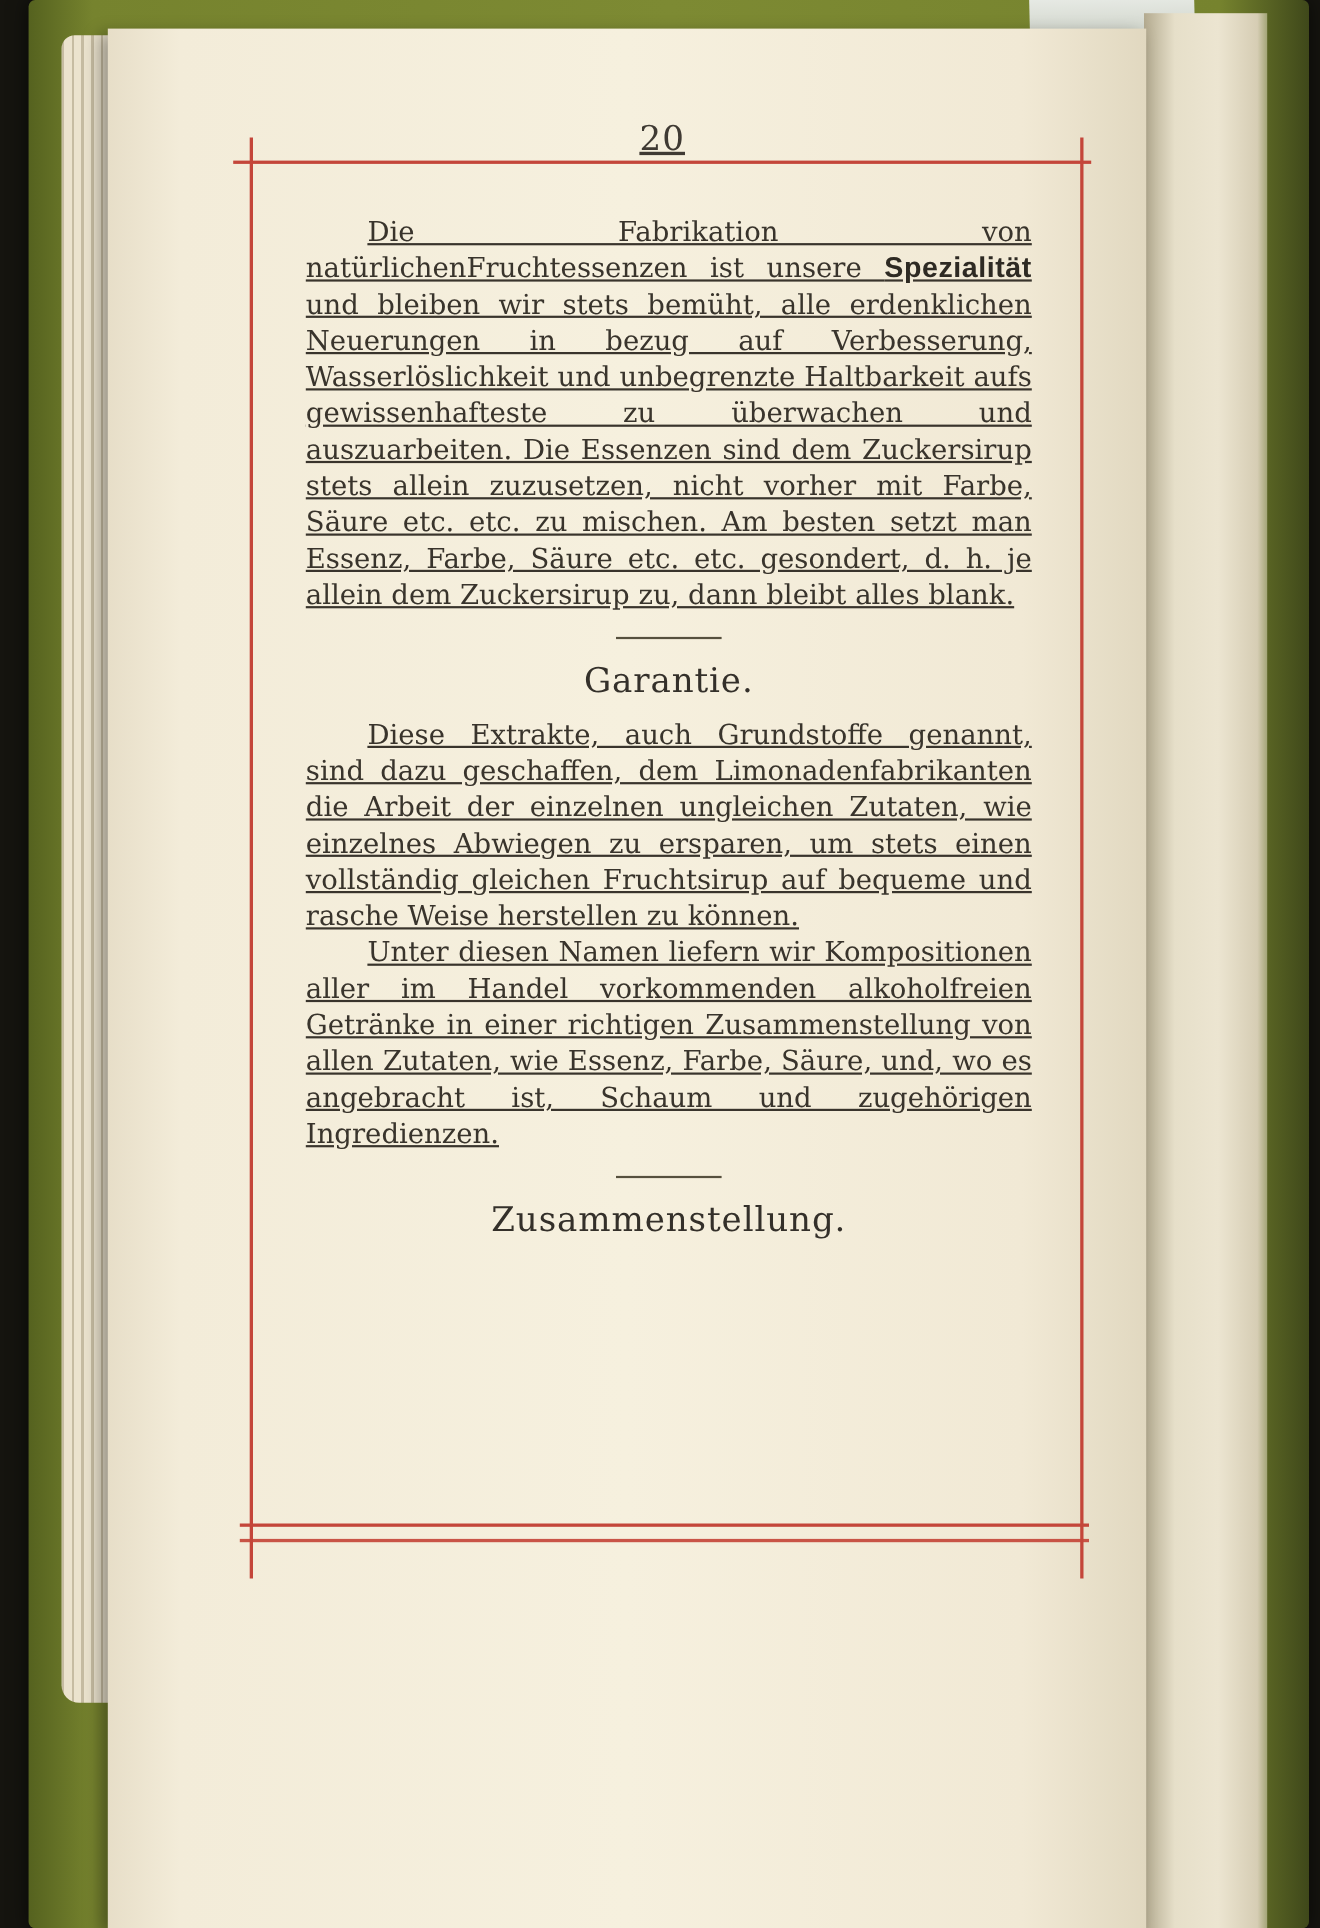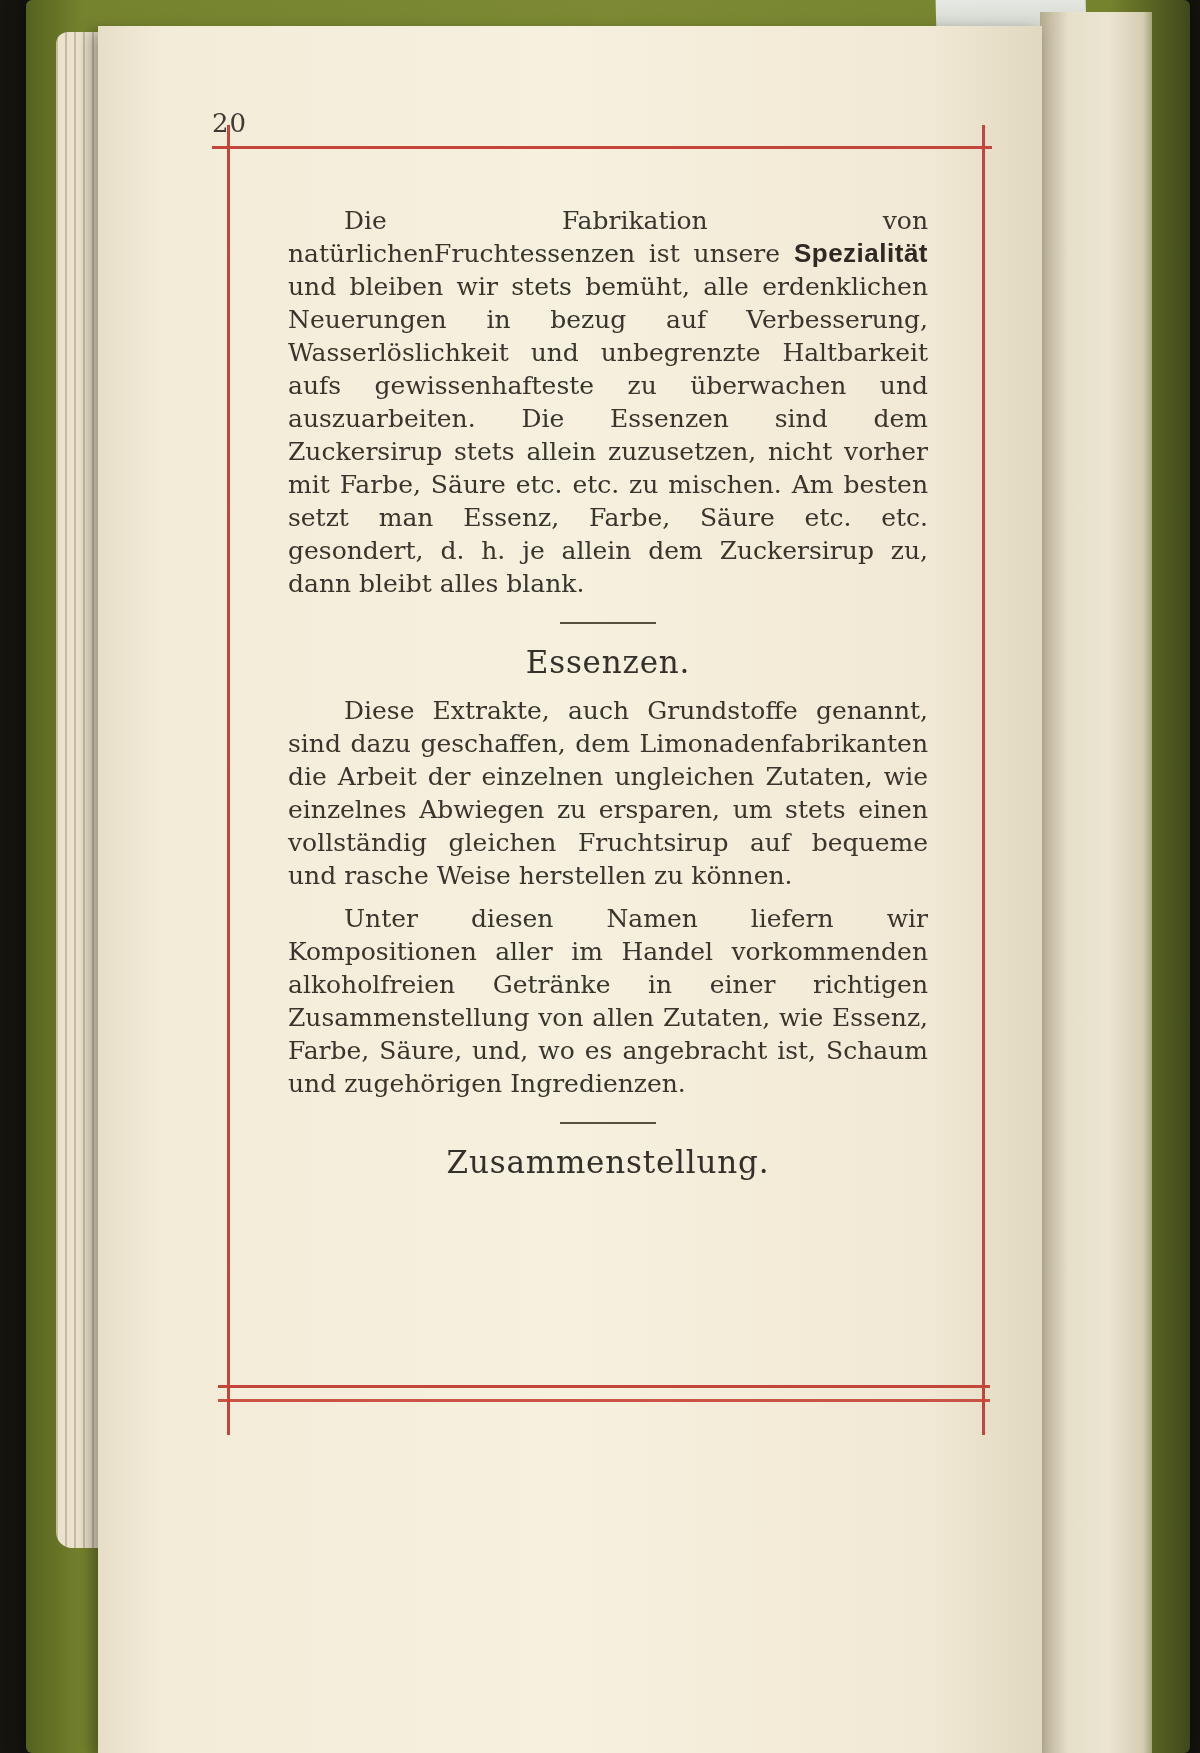--- a/index.html
+++ b/index.html
@@ -45,44 +45,46 @@
   
   .page {
     position: absolute; left: 98px; top: 26px;
     width: 944px; height: 1727px;
     background: linear-gradient(90deg,#e7dec8 0%, #f3ecd9 7%, #f6f0de 50%, #f1e9d5 88%, #e1d8c0 100%);
     box-shadow: -7px 5px 14px rgba(0,0,0,.35);
   }
 
   .page-number {
     position: absolute; left: 114px; top: 82px; width: 780px;
-    font-size: 26px; color: #3f3a33;
+    text-align: center; font-size: 31px; color: #3f3a33;
     letter-spacing: 1px;
+    text-decoration: underline;
   }
 
   
   .rule { position: absolute; background: #c4463a; }
   .rule-top    { left: 114px; top: 120px;  width: 780px; height: 3px; }
   .rule-left   { left: 129px; top: 99px;   width: 3px;   height: 1310px; }
   .rule-right  { left: 884px; top: 99px;   width: 3px;   height: 1310px; }
   .rule-bot-a  { left: 120px; top: 1359px; width: 772px; height: 3px; }
   .rule-bot-b  { left: 120px; top: 1373px; width: 772px; height: 3px; opacity: .92; }
 
   .text-block {
     position: absolute; left: 180px; top: 168px; width: 660px;
     color: #39342c;
   }
 
   .para {
-    margin: 10px;
+    margin: 0;
     font-size: 25px;
     line-height: 33px;
     text-align: justify;
     text-indent: 56px;
     color: #39342c;
+    text-decoration: underline;
   }
 
   .bold-word {
     font-family: "Liberation Sans", sans-serif;
     font-weight: 700;
     font-size: 26px;
     letter-spacing: .5px;
     color: #2e2a23;
   }
 
@@ -125,21 +127,21 @@
     <div class="rule rule-bot-a"></div>
     <div class="rule rule-bot-b"></div>
 
     <div class="text-block">
 
       <p class="para"><span>Die Fabrikation von natürlichenFruchtessenzen ist unsere </span><span class="bold-word">Spezialität</span><span> und bleiben wir stets bemüht, alle erdenklichen Neuerungen in bezug auf Verbesserung, Wasserlöslichkeit und unbegrenzte Haltbarkeit aufs gewissenhafteste zu überwachen und auszuarbeiten. Die Essenzen sind dem Zuckersirup stets allein zuzusetzen, nicht vorher mit Farbe, Säure etc. etc. zu mischen. Am besten setzt man Essenz, Farbe, Säure etc. etc. gesondert, d. h. je allein dem Zuckersirup zu, dann bleibt alles blank.</span></p>
 
 
       <div class="divider"></div>
 
-      <h2 class="heading">Essenzen.</h2>
+      <h2 class="heading">Garantie.</h2>
 
       <p class="para">Diese Extrakte, auch Grundstoffe genannt, sind dazu geschaffen, dem Limonadenfabrikanten die Arbeit der einzelnen ungleichen Zutaten, wie einzelnes Abwiegen zu ersparen, um stets einen vollständig gleichen Fruchtsirup auf bequeme und rasche Weise herstellen zu können.</p>
 
       <p class="para">Unter diesen Namen liefern wir Kompositionen aller im Handel vorkommenden alkoholfreien Getränke in einer richtigen Zusammenstellung von allen Zutaten, wie Essenz, Farbe, Säure, und, wo es angebracht ist, Schaum und zugehörigen Ingredienzen.</p>
 
       <div class="divider"></div>
 
       <h2 class="heading">Zusammenstellung.</h2>
 
 

